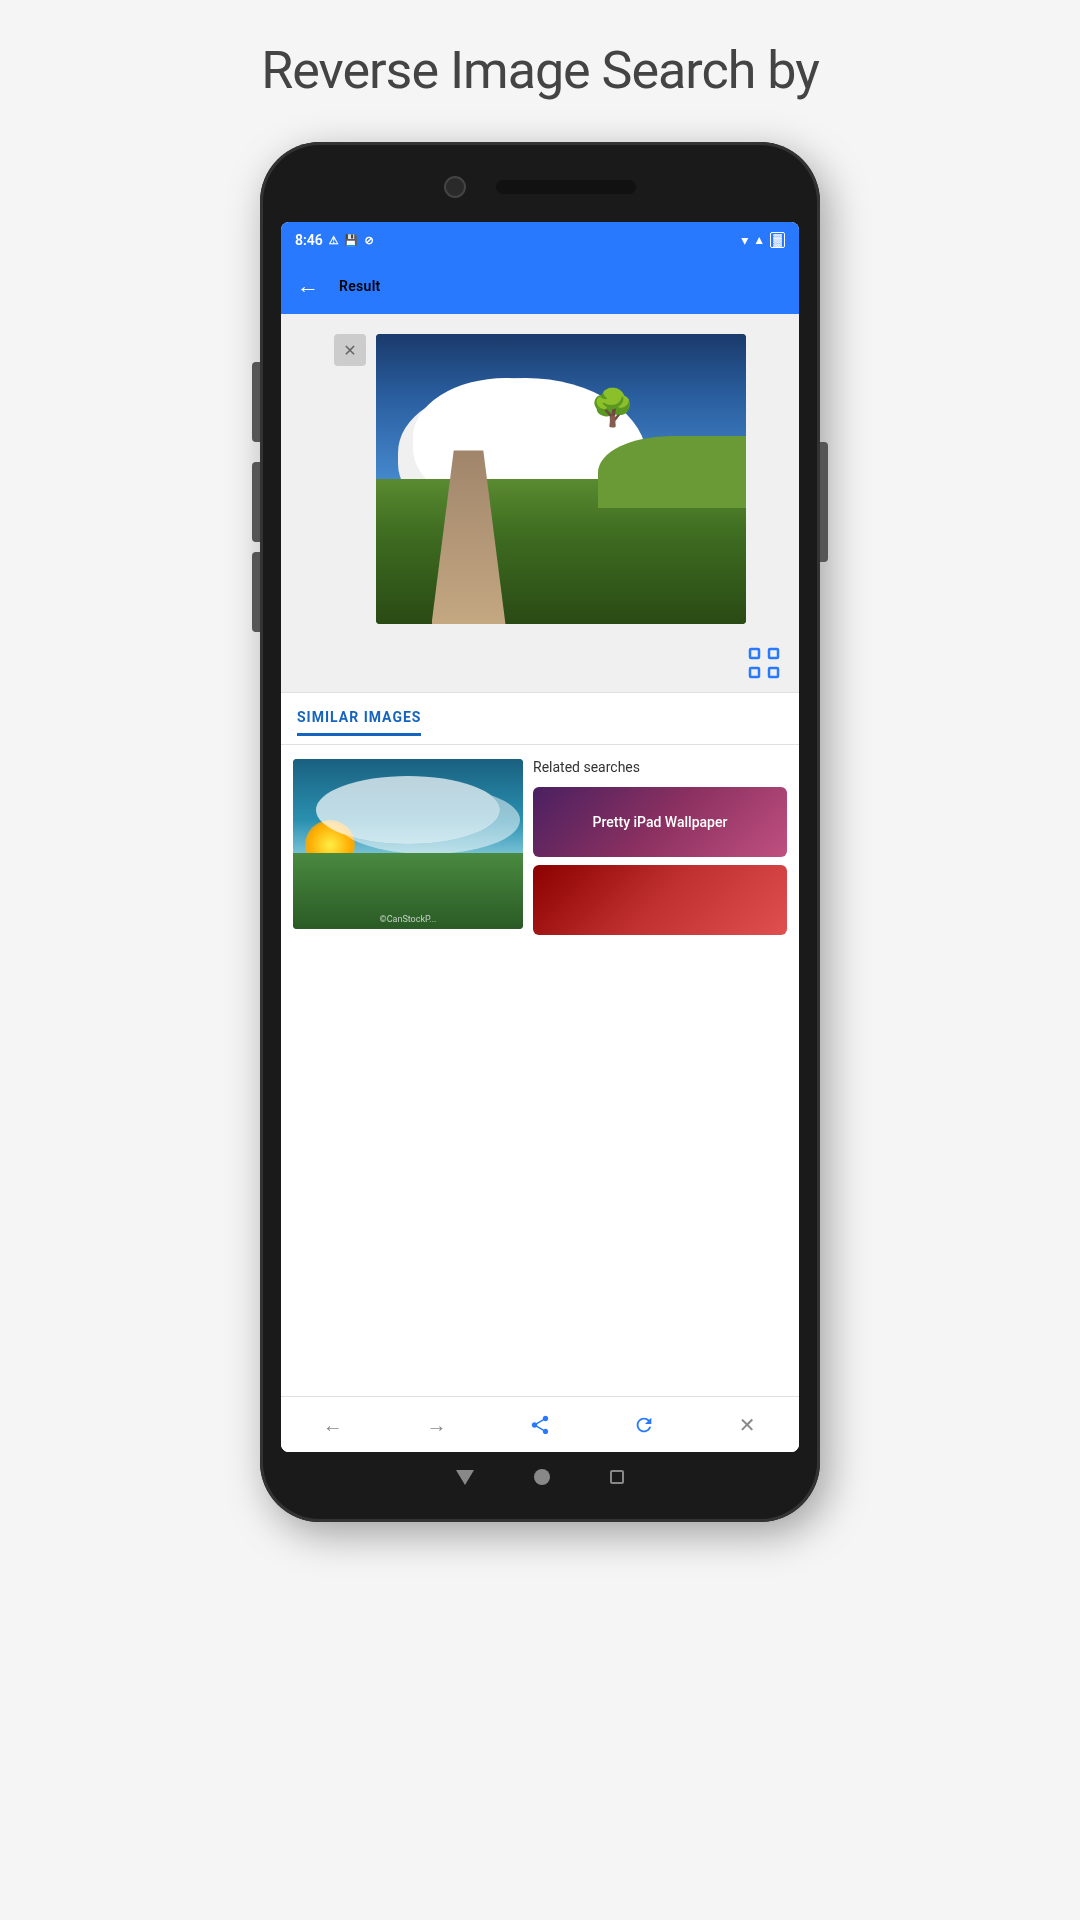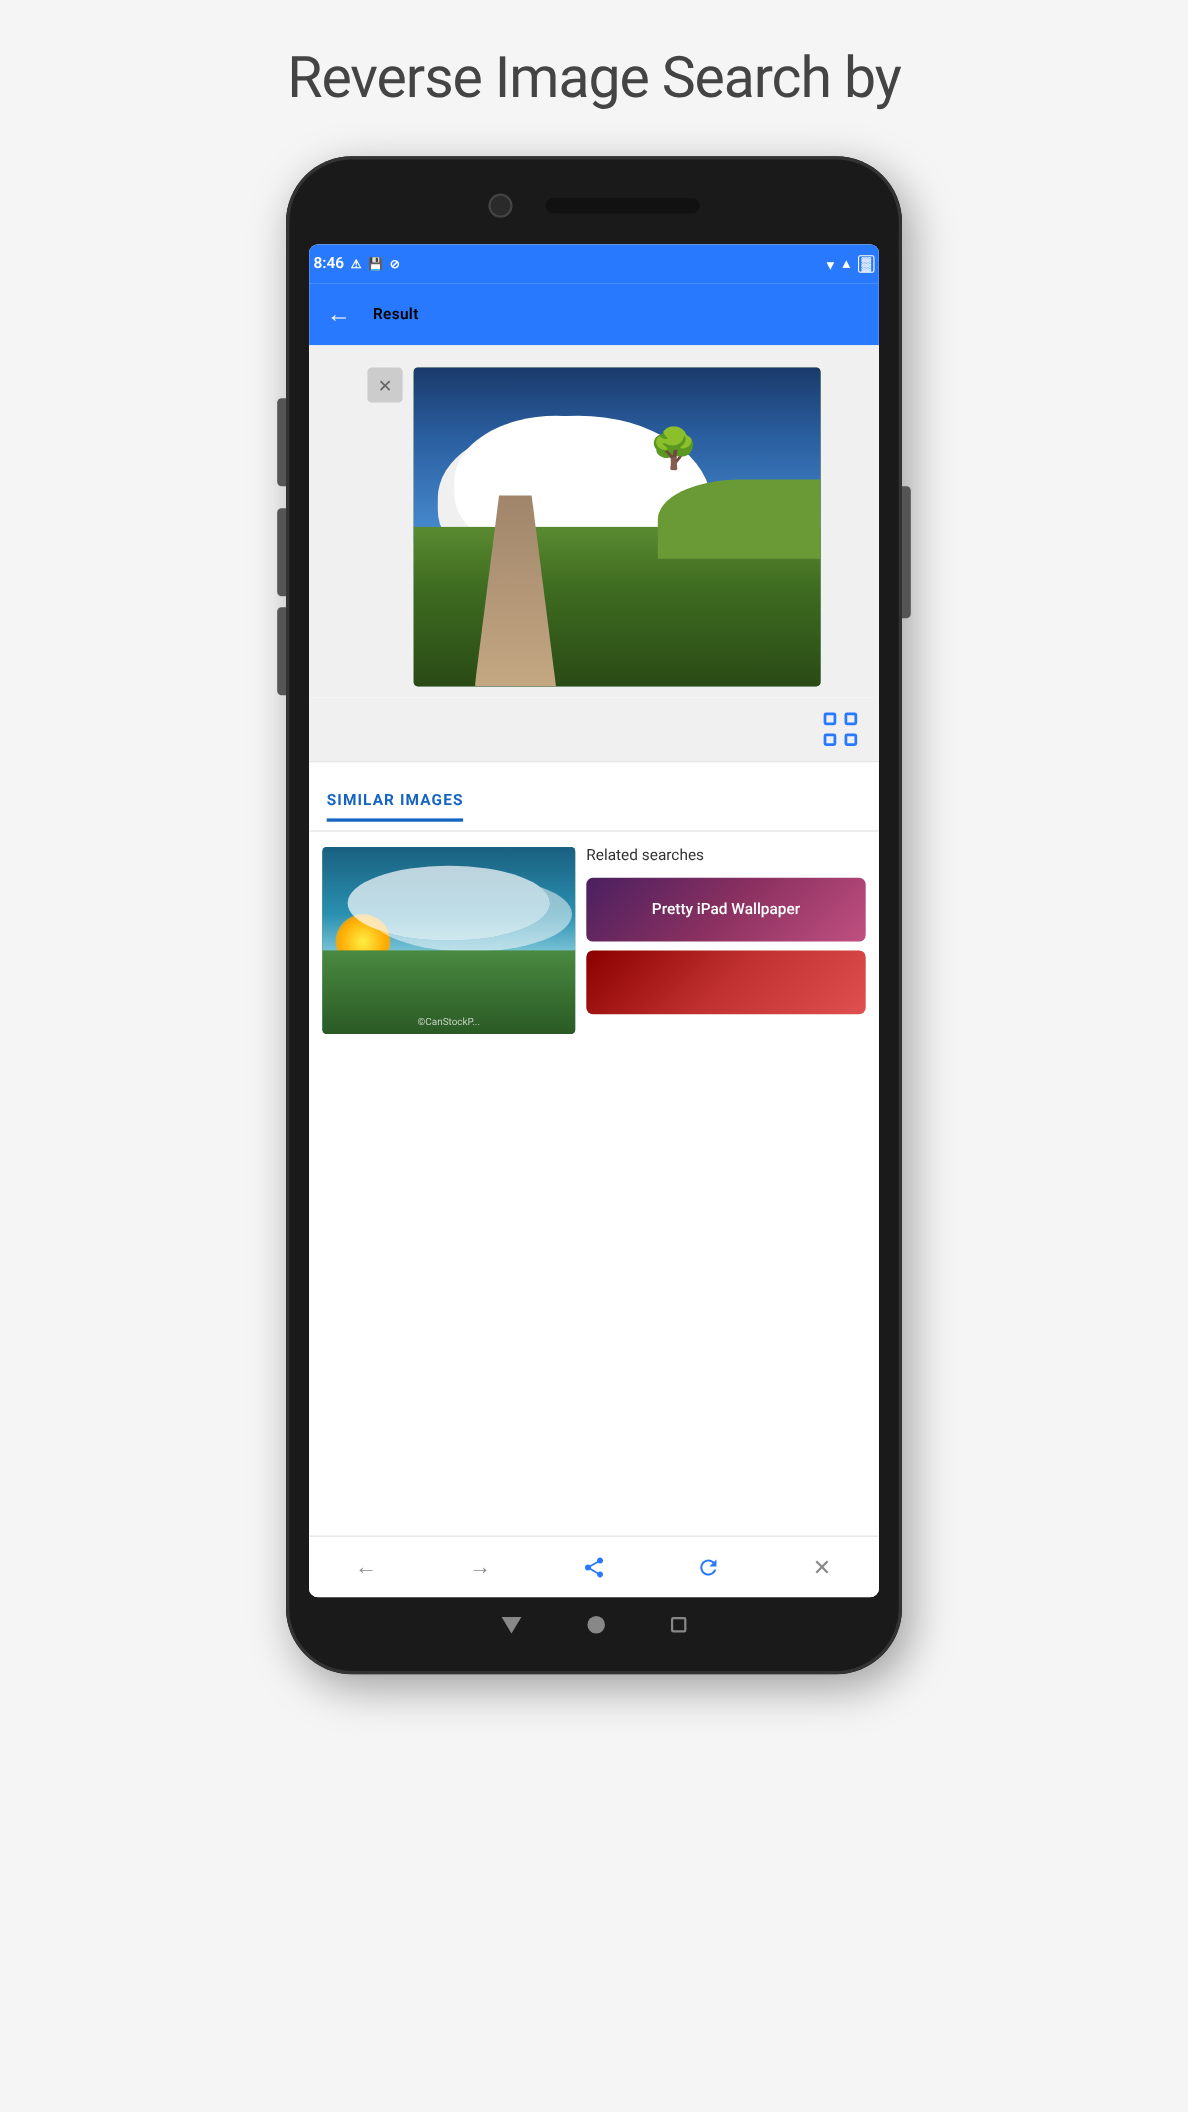--- a/index.html
+++ b/index.html
@@ -97,21 +97,21 @@
       flex-direction: column;
     }
 
     
     .status-bar {
       background: #2979ff;
       height: 36px;
       display: flex;
       align-items: center;
       justify-content: space-between;
-      padding: 0 4px;
+      padding: 0 14px;
       flex-shrink: 0;
     }
 
     .status-left {
       display: flex;
       align-items: center;
       gap: 6px;
       color: white;
       font-size: 14px;
       font-weight: 600;
@@ -274,21 +274,21 @@
 
     
     .divider {
       height: 1px;
       background: #e0e0e0;
       margin: 0;
     }
 
     
     .similar-section {
-      padding: 24px 16px 0;
+      padding: 14px 16px 0;
       flex-shrink: 0;
     }
 
     .similar-tab {
       display: inline-block;
       color: #1565c0;
       font-size: 14px;
       font-weight: 700;
       letter-spacing: 1px;
       padding-bottom: 8px;
@@ -371,21 +371,21 @@
 
     .related-label {
       font-size: 14px;
       color: #333;
       font-weight: 400;
       margin-bottom: 4px;
     }
 
     .related-card {
       width: 100%;
-      height: 58px;
+      height: 70px;
       border-radius: 6px;
       overflow: hidden;
       position: relative;
       cursor: pointer;
       flex-shrink: 0;
     }
 
     .related-card-1 {
       background: linear-gradient(135deg, #4a2060 0%, #8a3060 50%, #c05080 100%);
     }

